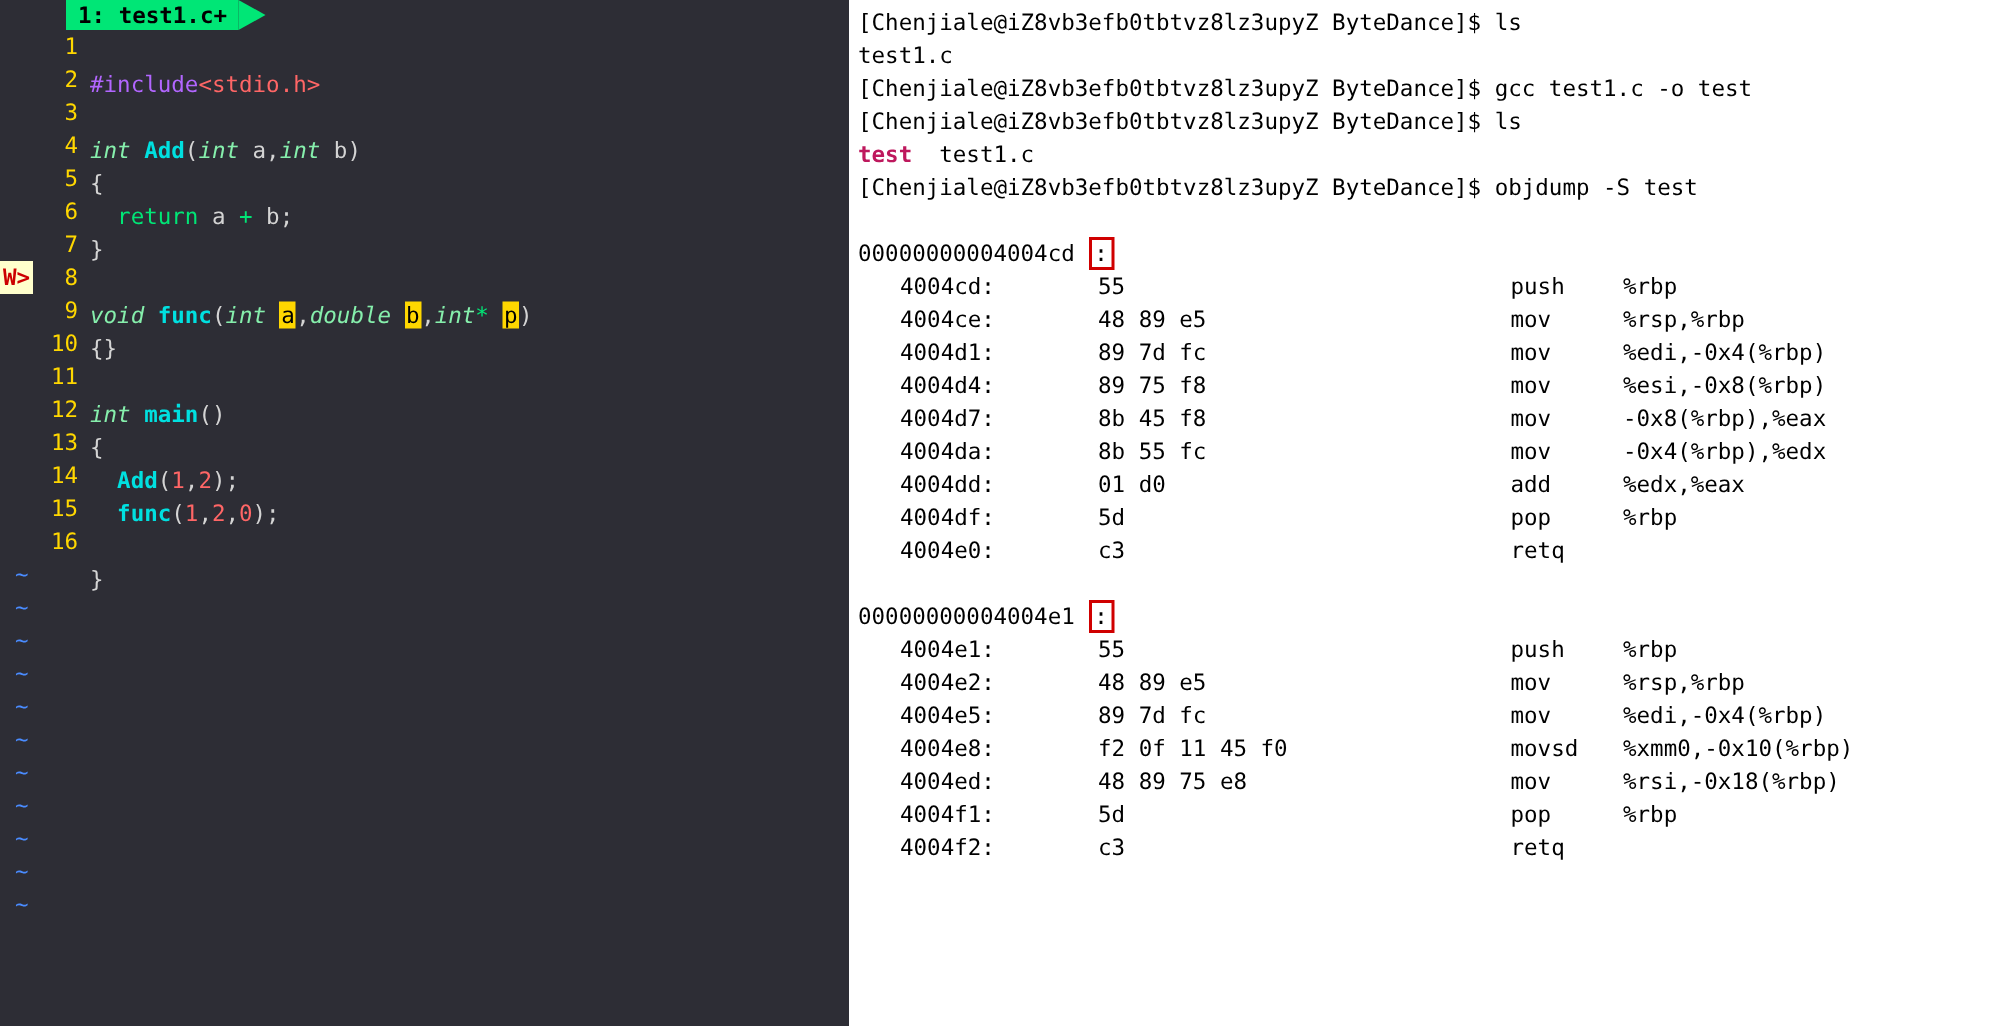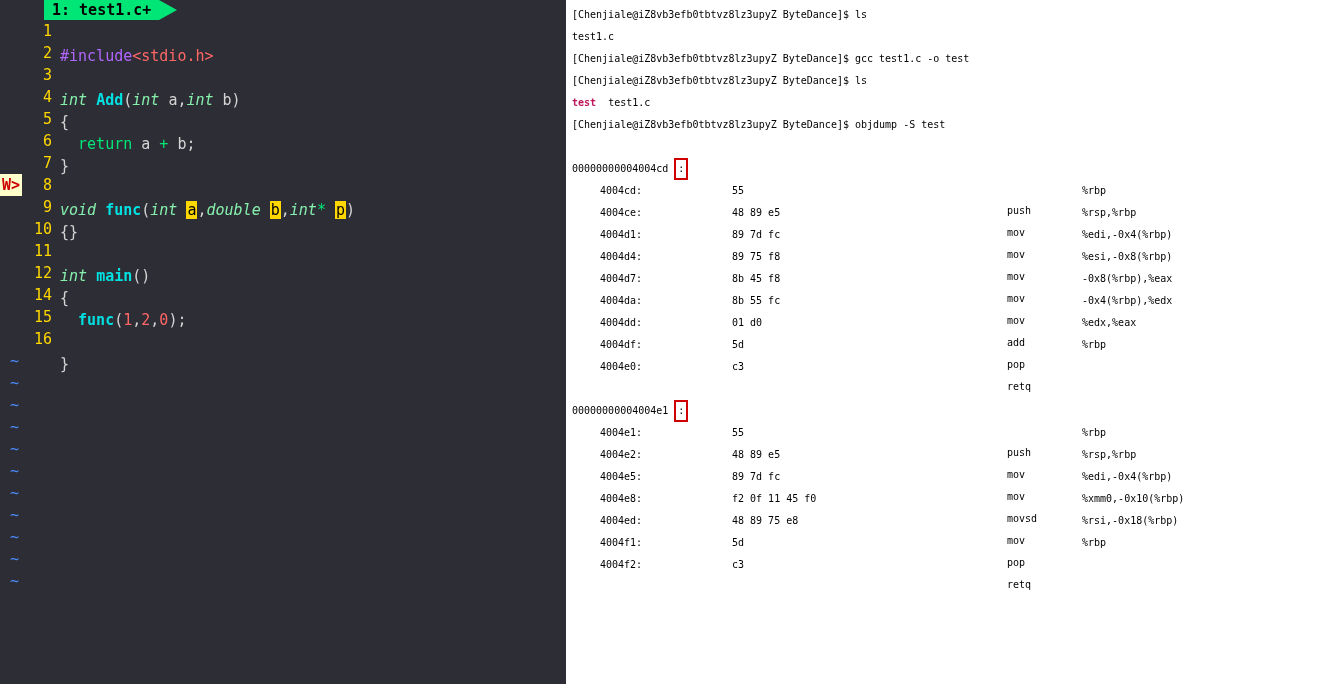--- a/index.html
+++ b/index.html
@@ -76,35 +76,35 @@
   
   .terminal {
     width: 763px;
     height: 684px;
     background: #ffffff;
     color: #000000;
     padding: 4px 6px;
     white-space: pre;
     line-height: 22px;
     font-family: 'Consolas', 'Monaco', monospace;
-    font-size: 10px;
+    font-size: 15px;
   }
   .term-line { height: 22px; }
   .prompt { color: #000; }
   .green { color: #be185d; font-weight: bold; }
   .boxed {
     border: 2px solid #d00000;
     padding: 0 2px;
     display: inline-block;
     line-height: 18px;
   }
   .asm-row { display: flex; height: 22px; }
   .addr { width: 160px; padding-left: 28px; }
   .bytes { width: 275px; }
-  .mnem { width: 75px; margin-top: 20px; }
+  .mnem { width: 75px; }
   .ops { flex: 1; }
 </style>
 </head>
 <body>
 
 <div class="editor">
   <div class="tab-bar">
     <div class="tab">1: test1.c+</div>
   </div>
   <div class="code-area" id="code-area">
@@ -113,20 +113,21 @@
       <div class="code-line"><span class="gutter">3</span><span class="code"><span class="type">int </span><span class="fn">Add</span><span class="id">(</span><span class="type">int </span><span class="id">a,</span><span class="type">int </span><span class="id">b)</span></span></div>
       <div class="code-line"><span class="gutter">4</span><span class="code"><span class="id">{</span></span></div>
       <div class="code-line"><span class="gutter">5</span><span class="code"><span class="id">  </span><span class="kw">return </span><span class="id">a </span><span class="op">+</span><span class="id"> b;</span></span></div>
       <div class="code-line"><span class="gutter">6</span><span class="code"><span class="id">}</span></span></div>
       <div class="code-line"><span class="gutter">7</span><span class="code"></span></div>
       <div class="code-line" style="position: relative;"><span class="warn-mark" style="top: 0px;">W&gt;</span><span class="gutter">8</span><span class="code"><span class="type">void </span><span class="fn">func</span><span class="id">(</span><span class="type">int </span><span class="hl-param">a</span><span class="id">,</span><span class="type">double </span><span class="hl-param">b</span><span class="id">,</span><span class="type">int</span><span class="op">* </span><span class="hl-param">p</span><span class="id">)</span></span></div>
       <div class="code-line"><span class="gutter">9</span><span class="code"><span class="id">{}</span></span></div>
       <div class="code-line"><span class="gutter">10</span><span class="code"></span></div>
       <div class="code-line"><span class="gutter">11</span><span class="code"><span class="type">int </span><span class="fn">main</span><span class="id">()</span></span></div>
       <div class="code-line"><span class="gutter">12</span><span class="code"><span class="id">{</span></span></div>
+      <div class="code-line"><span class="gutter">13</span><span class="code"><span class="id">  </span><span class="fn">Add</span><span class="id">(</span><span class="num">1</span><span class="id">,</span><span class="num">2</span><span class="id">);</span></span></div>
       <div class="code-line"><span class="gutter">14</span><span class="code"><span class="id">  </span><span class="fn">func</span><span class="id">(</span><span class="num">1</span><span class="id">,</span><span class="num">2</span><span class="id">,</span><span class="num">0</span><span class="id">);</span></span></div>
       <div class="code-line"><span class="gutter">15</span></div>
       <div class="code-line"><span class="gutter">16</span><span class="code"><span class="id">}</span></span></div>
       <div class="code-line"><span class="tilde">~</span></div>
       <div class="code-line"><span class="tilde">~</span></div>
       <div class="code-line"><span class="tilde">~</span></div>
       <div class="code-line"><span class="tilde">~</span></div>
       <div class="code-line"><span class="tilde">~</span></div>
       <div class="code-line"><span class="tilde">~</span></div>
       <div class="code-line"><span class="tilde">~</span></div>

